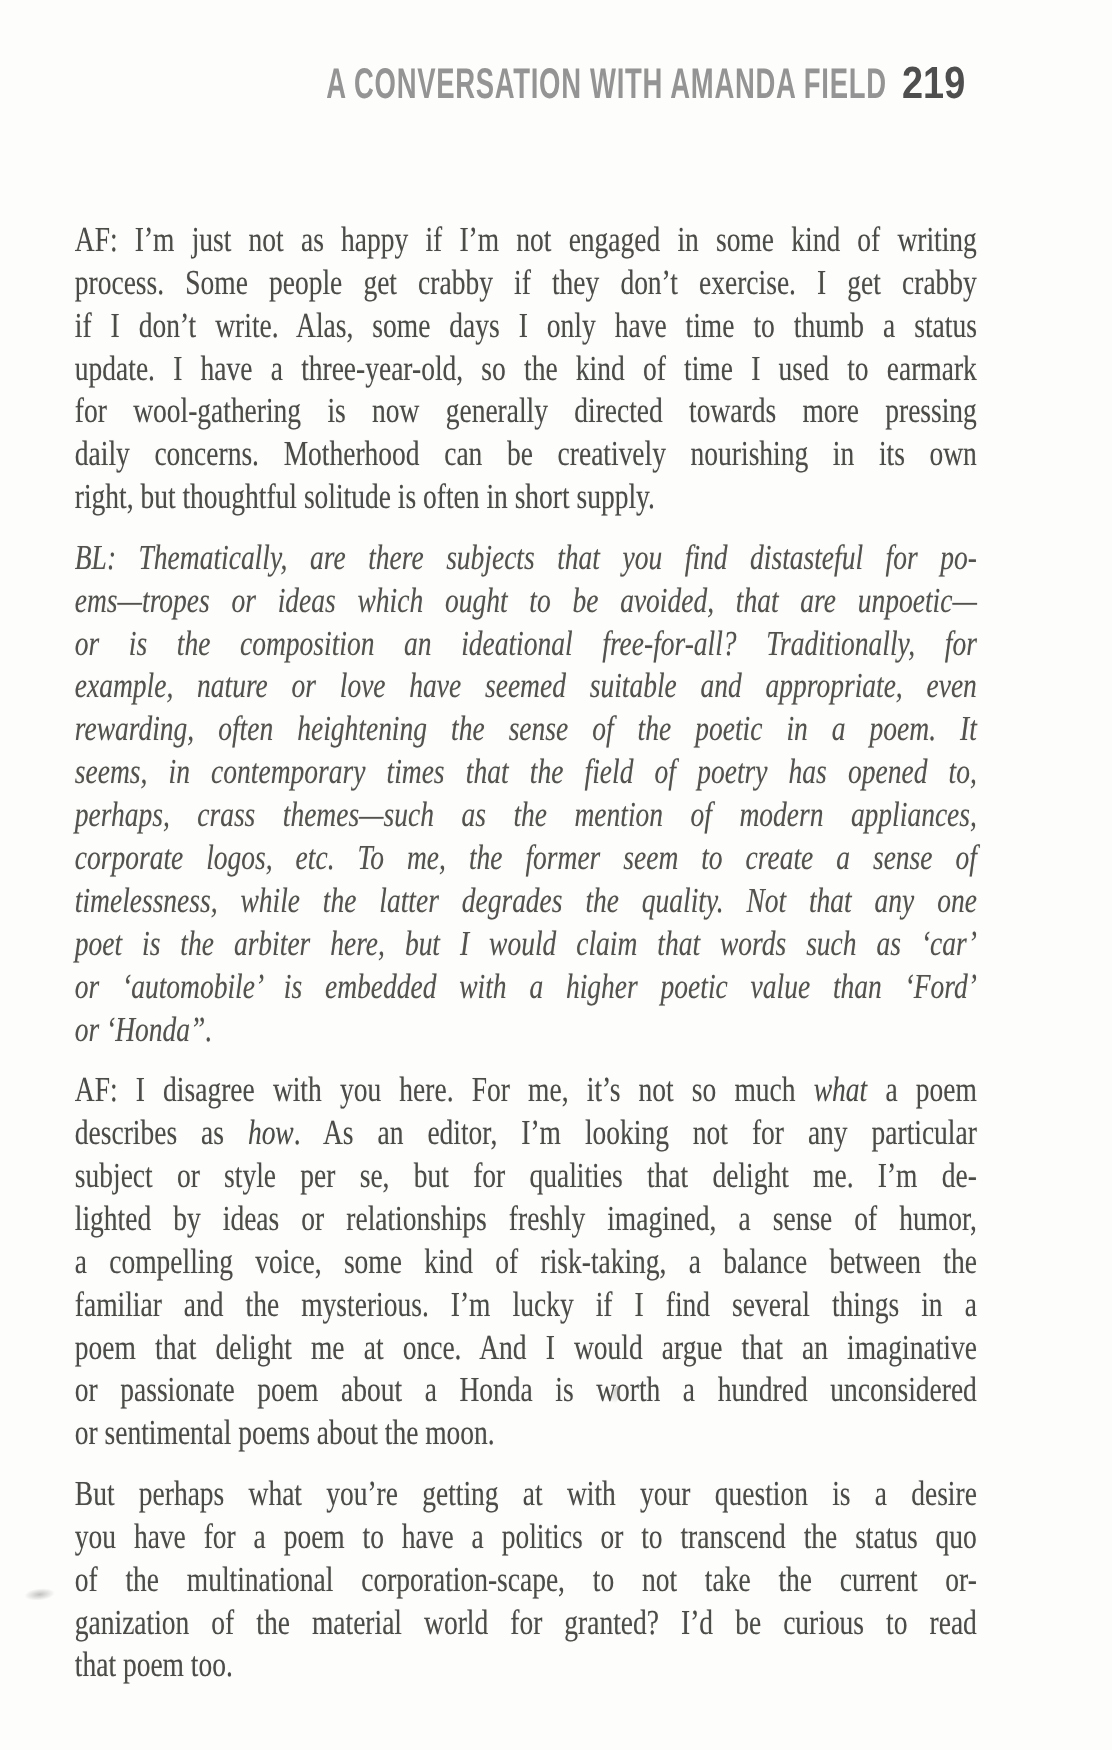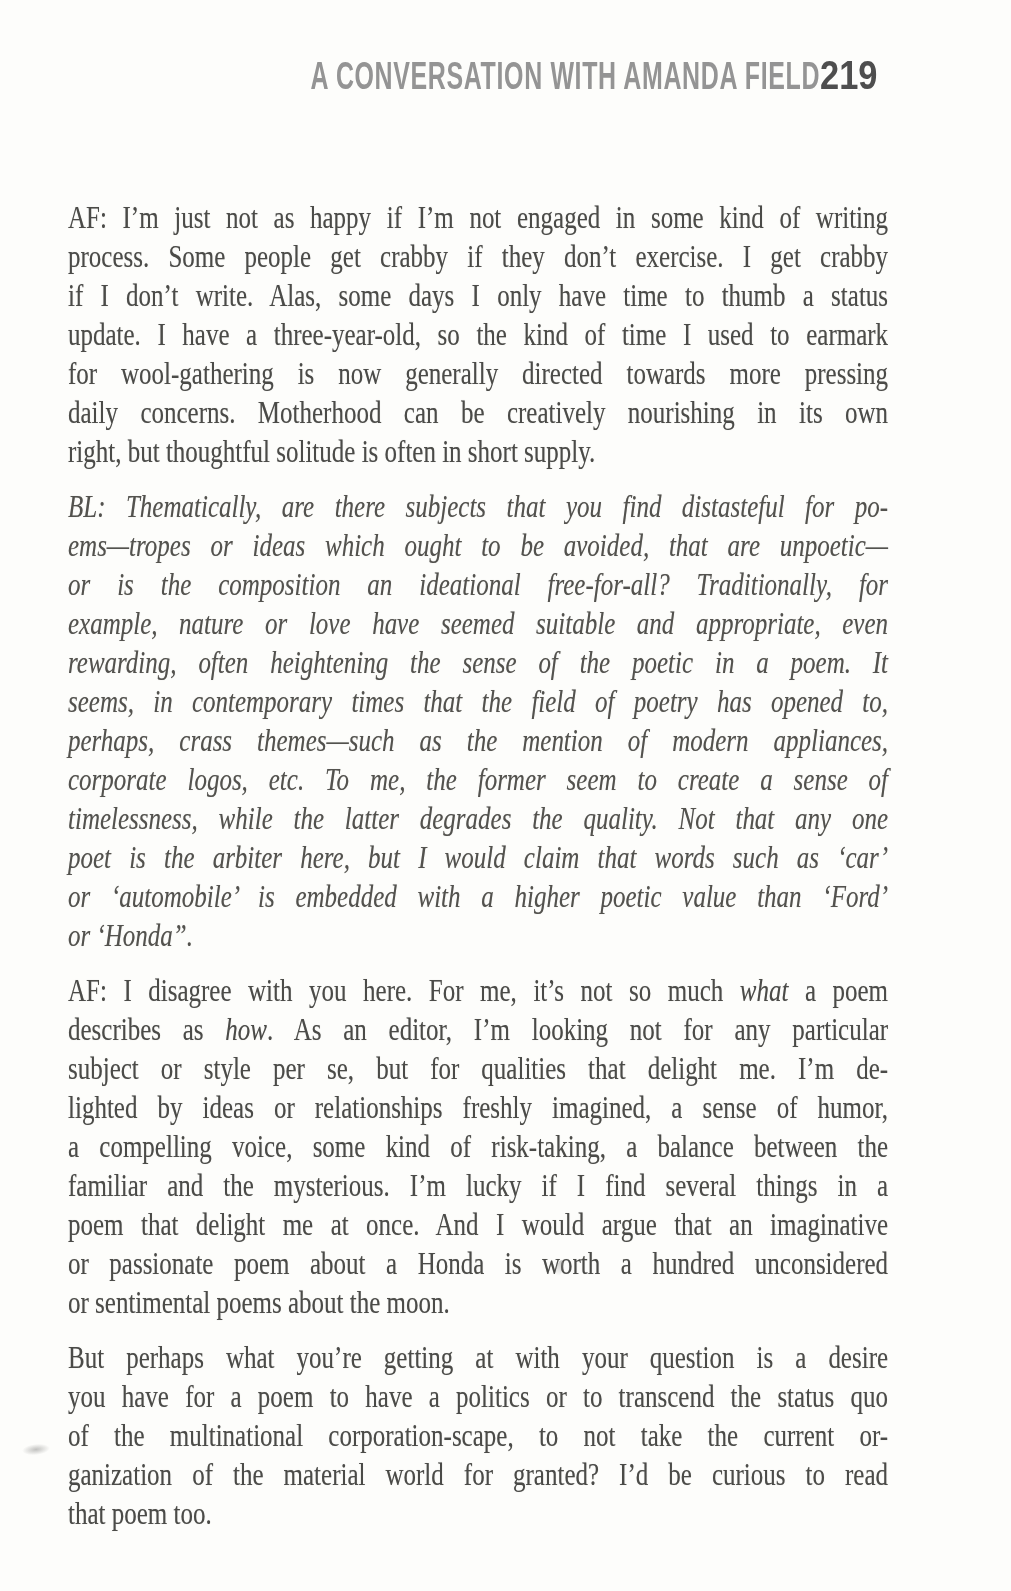--- a/index.html
+++ b/index.html
@@ -5,21 +5,21 @@
   html, body { margin:0; padding:0; background:#ffffff; }
   .page {
     position:relative;
     width:1011px; height:1591px;
     background:#fdfdfb;
     overflow:hidden;
     font-family:"Liberation Serif", serif;
   }
   .header {
     position:absolute; top:52px; right:123px;
-    display:flex; align-items:baseline; 
+    display:flex; align-items:baseline; gap:14px;
     white-space:nowrap;
   }
   .header-title {
     font-family:"Liberation Sans", sans-serif;
     font-size:39px; font-weight:700;
     color:#949494; letter-spacing:1px;
     transform:scaleX(0.64); transform-origin:100% 78%;
     display:inline-block;
   }
   .page-number {

